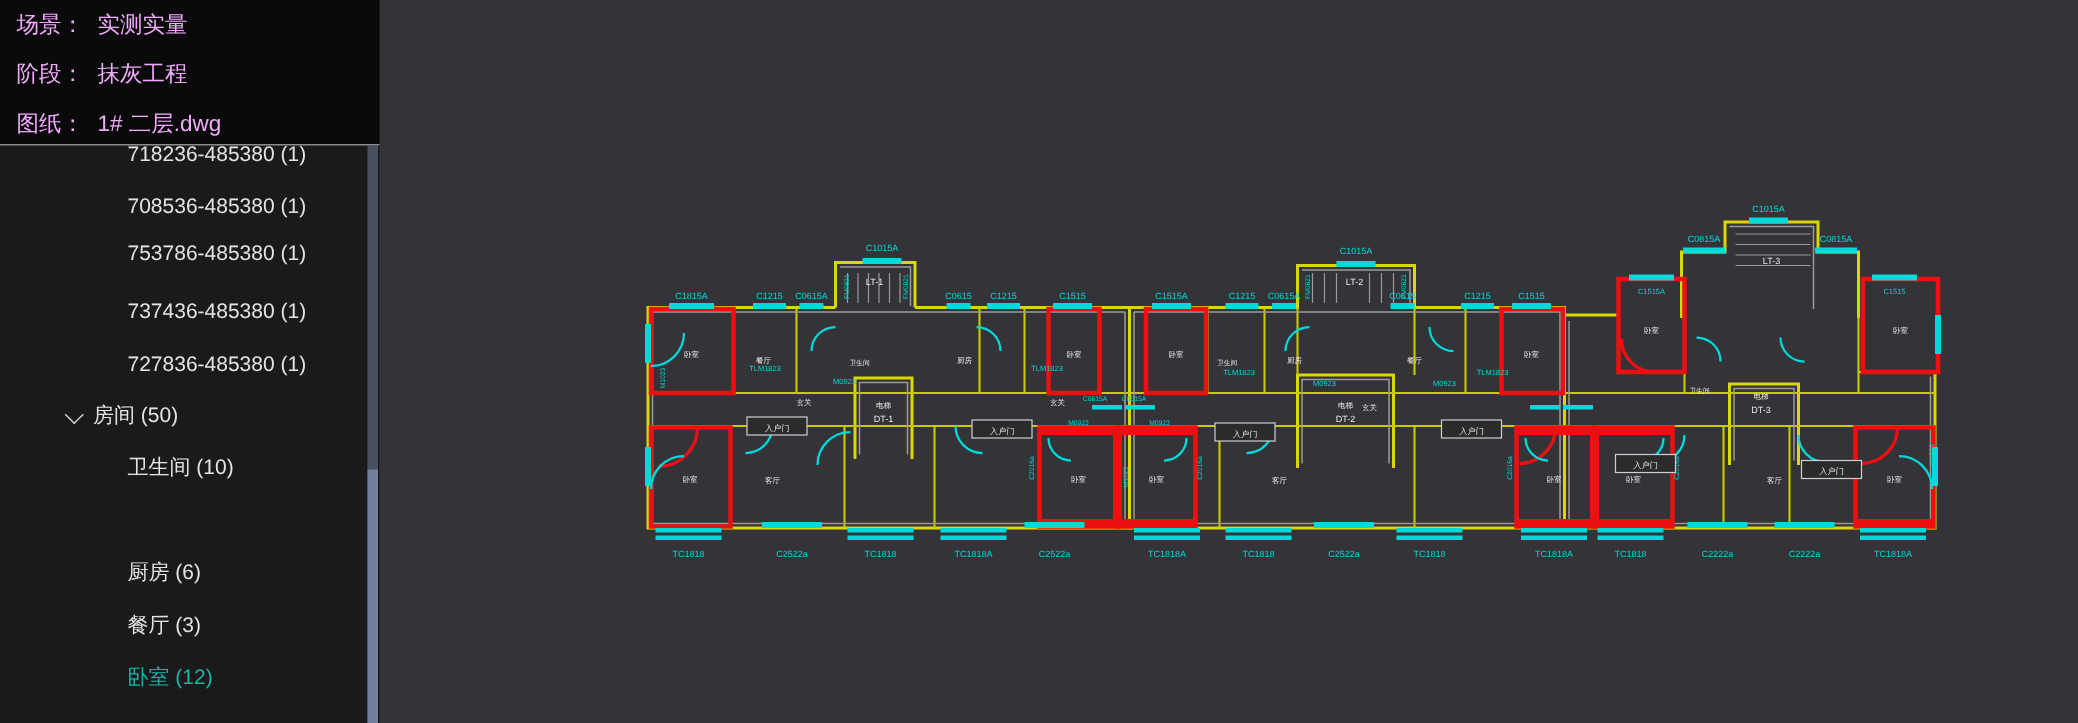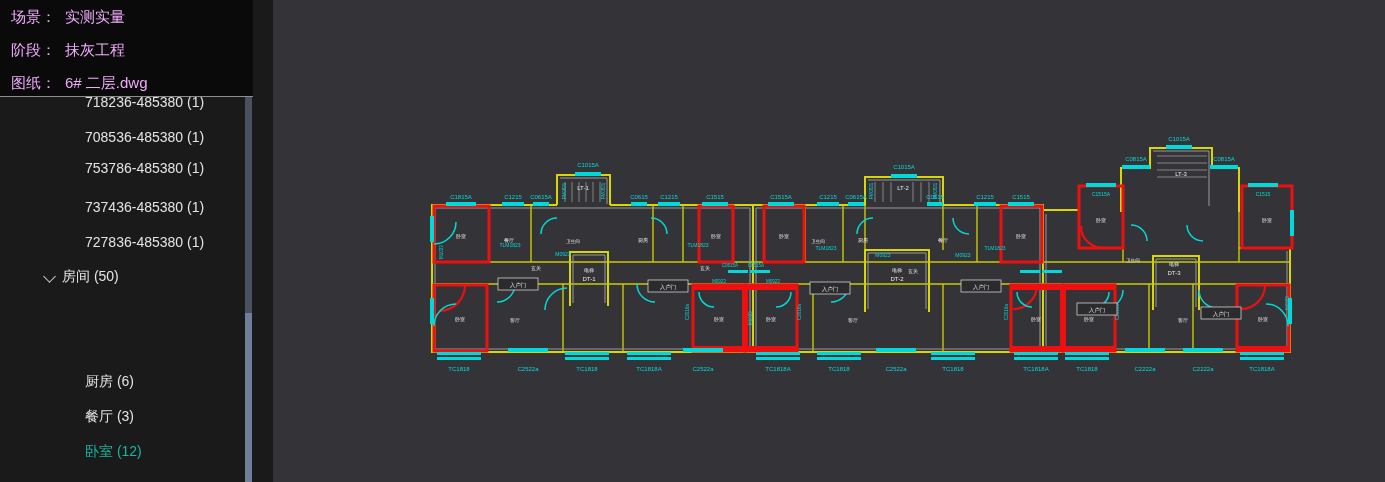--- a/index.html
+++ b/index.html
@@ -5,21 +5,21 @@
   html,body{margin:0;padding:0;background:#343438;overflow:hidden;}
   .app{position:relative;width:1385px;height:482px;background:#343438;font-family:"Liberation Sans","DejaVu Sans",sans-serif;}
   
   .canvas{position:absolute;left:253px;top:0;width:1132px;height:482px;background:#343438;}
   svg text{font-family:"Liberation Sans","DejaVu Sans",sans-serif;text-anchor:middle;}
   .t-cy{fill:#00d9d9;}
   .t-wh{fill:#e9e9e9;}
   .win{fill:#00d9d9;}
   .lbl-box{fill:#2b2b2e;stroke:#cfcfcf;stroke-width:0.8;}
   
-  .sidebar{position:absolute;left:0;top:0;width:253px;height:482px;background:#1a1a1a;padding-left:20px;}
+  .sidebar{position:absolute;left:0;top:0;width:253px;height:482px;background:#1a1a1a;}
   .srow{position:absolute;left:0;width:245px;height:35px;display:flex;align-items:center;color:#e4e4e4;font-size:14px;cursor:pointer;}
   .srow .lbl{padding-left:85px;white-space:nowrap;}
   .srow.group .lbl{padding-left:62px;text-align:right;}
   .srow.selected{color:#14b8a6;}
   .chev{position:absolute;left:45px;top:13px;width:8px;height:8px;border-left:1.6px solid #cfcfcf;border-bottom:1.6px solid #cfcfcf;transform:rotate(-45deg);}
   .sb-track{position:absolute;left:245px;top:97px;width:7px;height:385px;background:#495060;}
   .sb-thumb{position:absolute;left:0;top:216px;width:7px;height:169px;background:#6f7e9b;}
   
   .hdr{position:absolute;left:0;top:0;width:253px;height:96px;background:#0a0a0a;border-bottom:1px solid #8d8d8d;color:#f0abfc;font-size:15px;}
   .hline{height:33px;line-height:33px;padding-left:11px;white-space:nowrap;}
@@ -273,20 +273,23 @@
     <div class="srow" style="top:189px">
         <span class="lbl">737436-485380 (1)</span>
       </div>
     <div class="srow" style="top:224px">
         <span class="lbl">727836-485380 (1)</span>
       </div>
     <div class="srow group" style="top:259px">
       <span class="chev"></span>
       <span class="lbl">房间 (50)</span>
     </div>
+    <div class="srow" style="top:294px">
+        <span class="lbl">卫生间 (10)</span>
+      </div>
     <div class="srow" style="top:364px">
         <span class="lbl">厨房 (6)</span>
       </div>
     <div class="srow" style="top:399px">
         <span class="lbl">餐厅 (3)</span>
       </div>
     <div class="srow selected" style="top:434px">
         <span class="lbl">卧室 (12)</span>
       </div>
     <div class="sb-track">
@@ -295,17 +298,17 @@
   </div>
 
   <div class="hdr">
     <div class="hline">
       <span class="hl">场景：</span><span>实测实量</span>
     </div>
     <div class="hline">
       <span class="hl">阶段：</span><span>抹灰工程</span>
     </div>
     <div class="hline">
-      <span class="hl">图纸：</span><span>6# 二层.dwg</span>
+      <span class="hl">图纸：</span><span>1# 二层.dwg</span>
     </div>
   </div>
 
 </div>
 
 </body></html>

